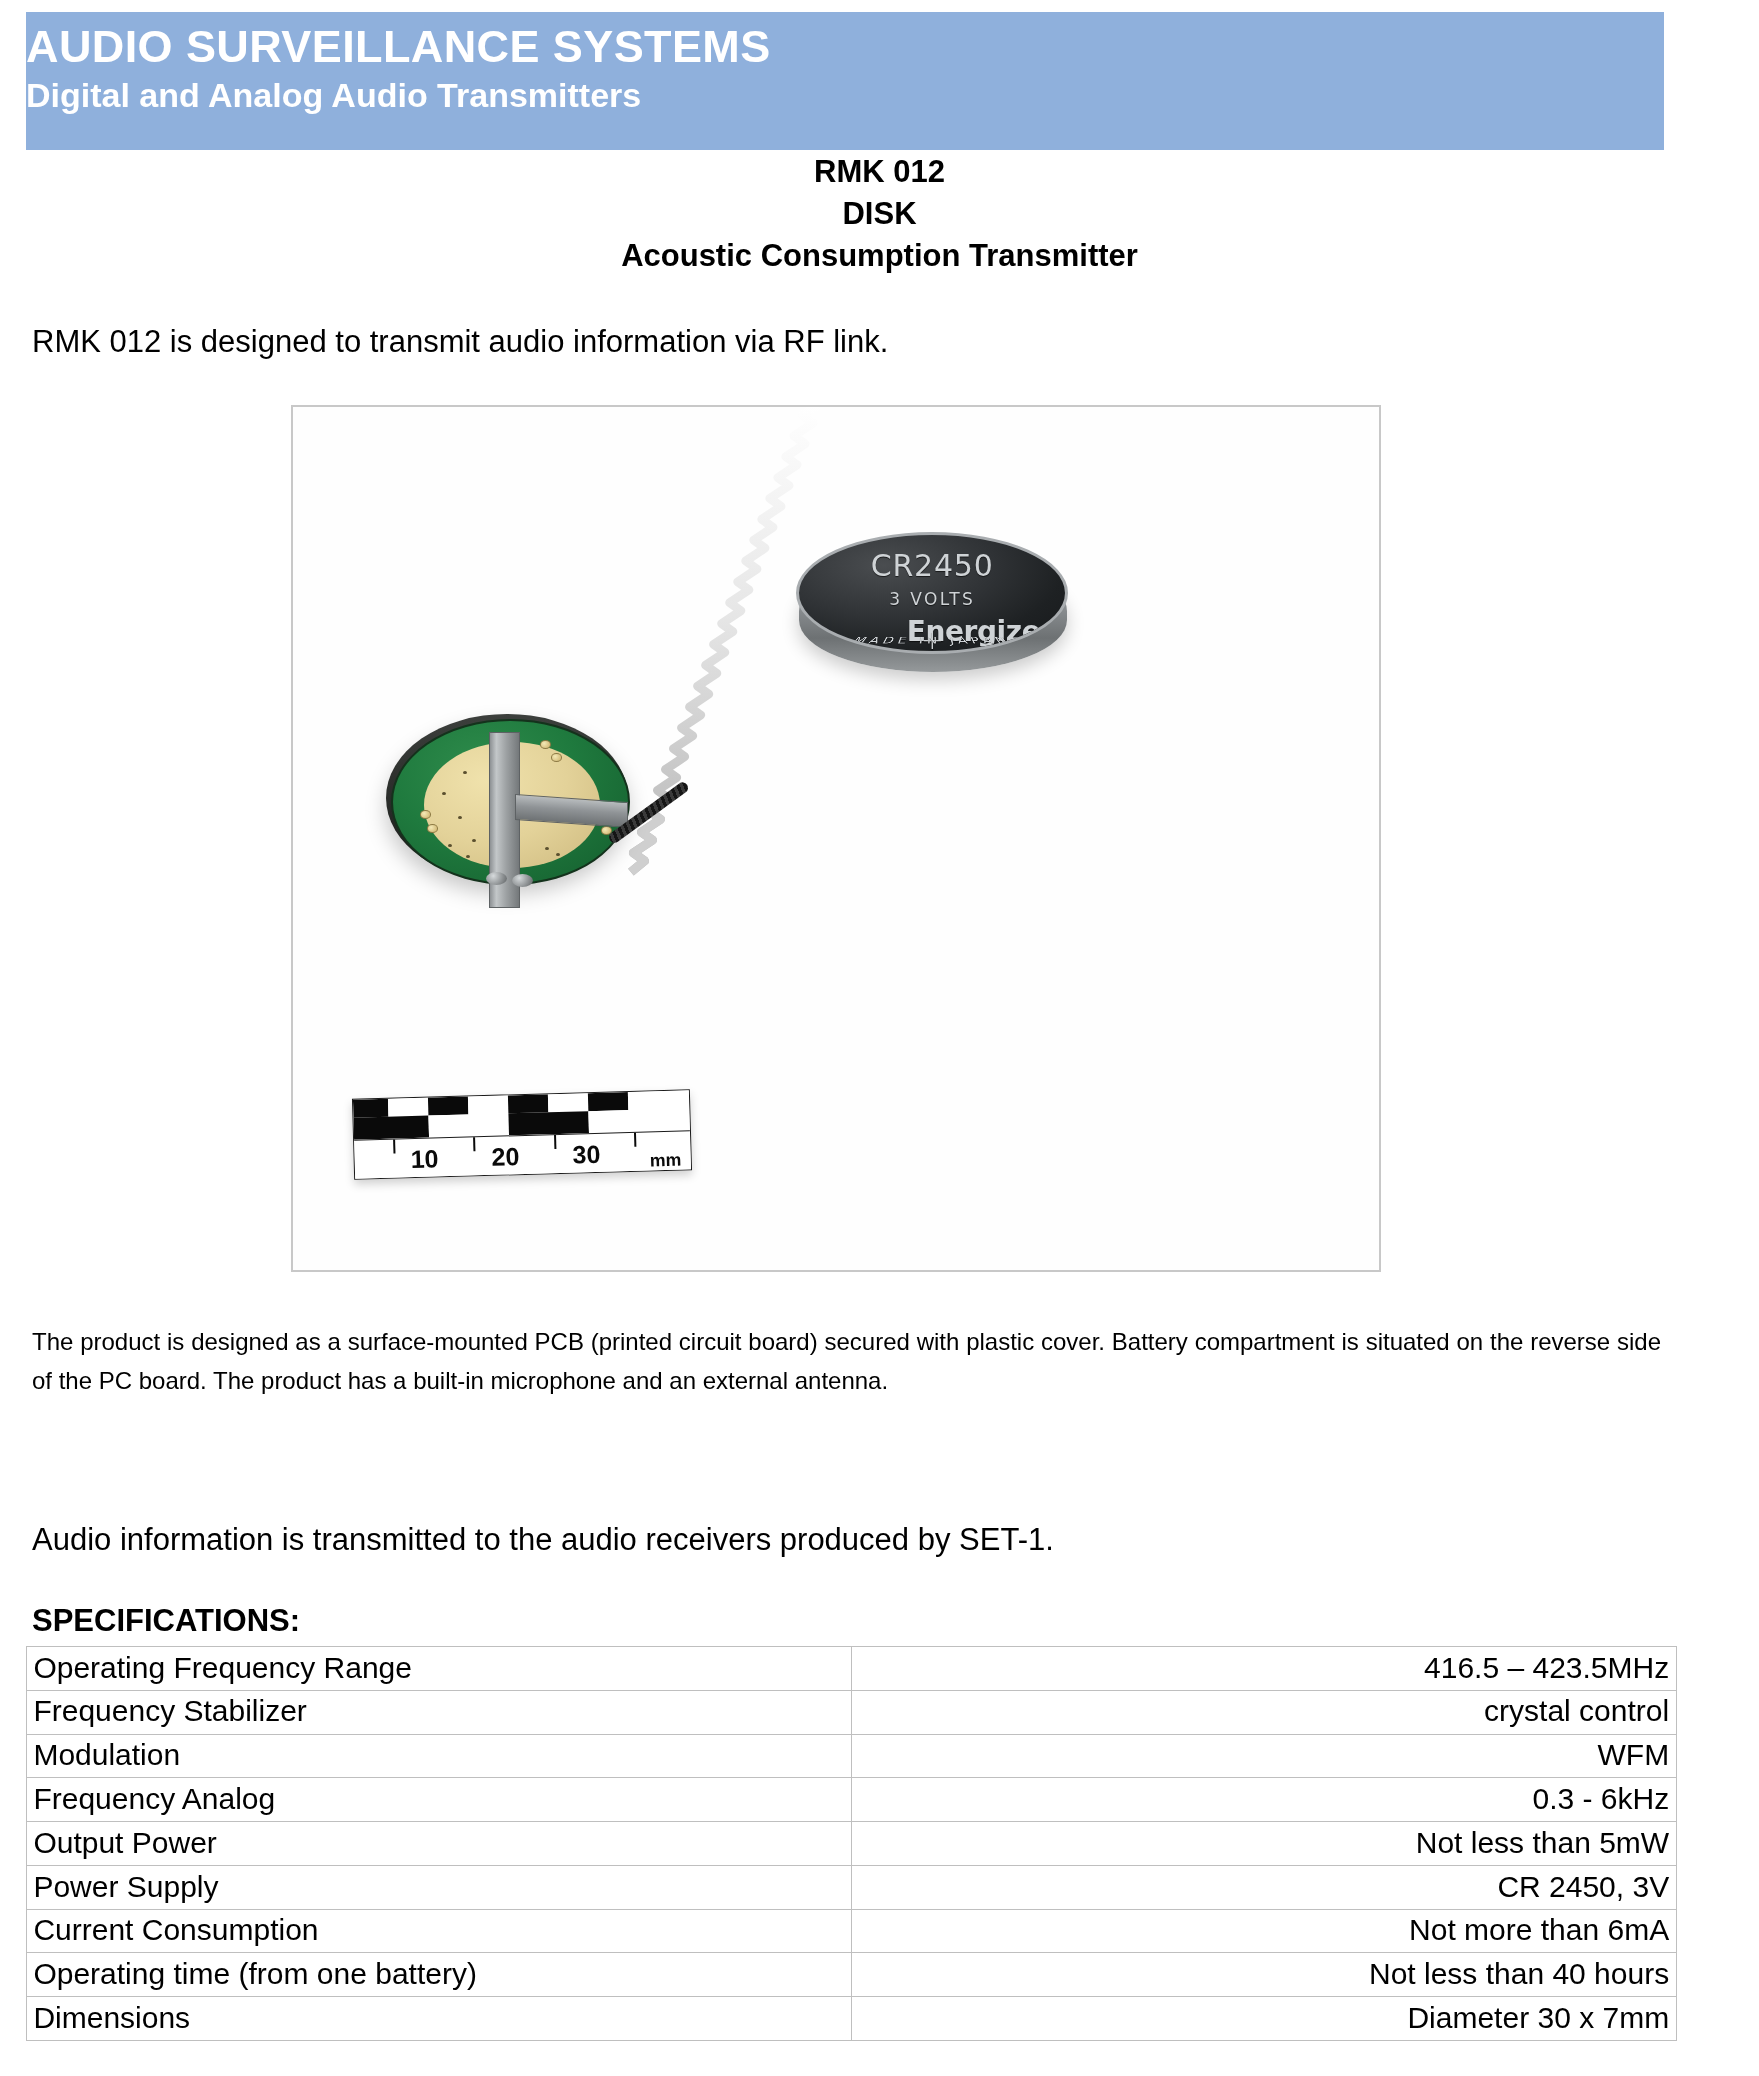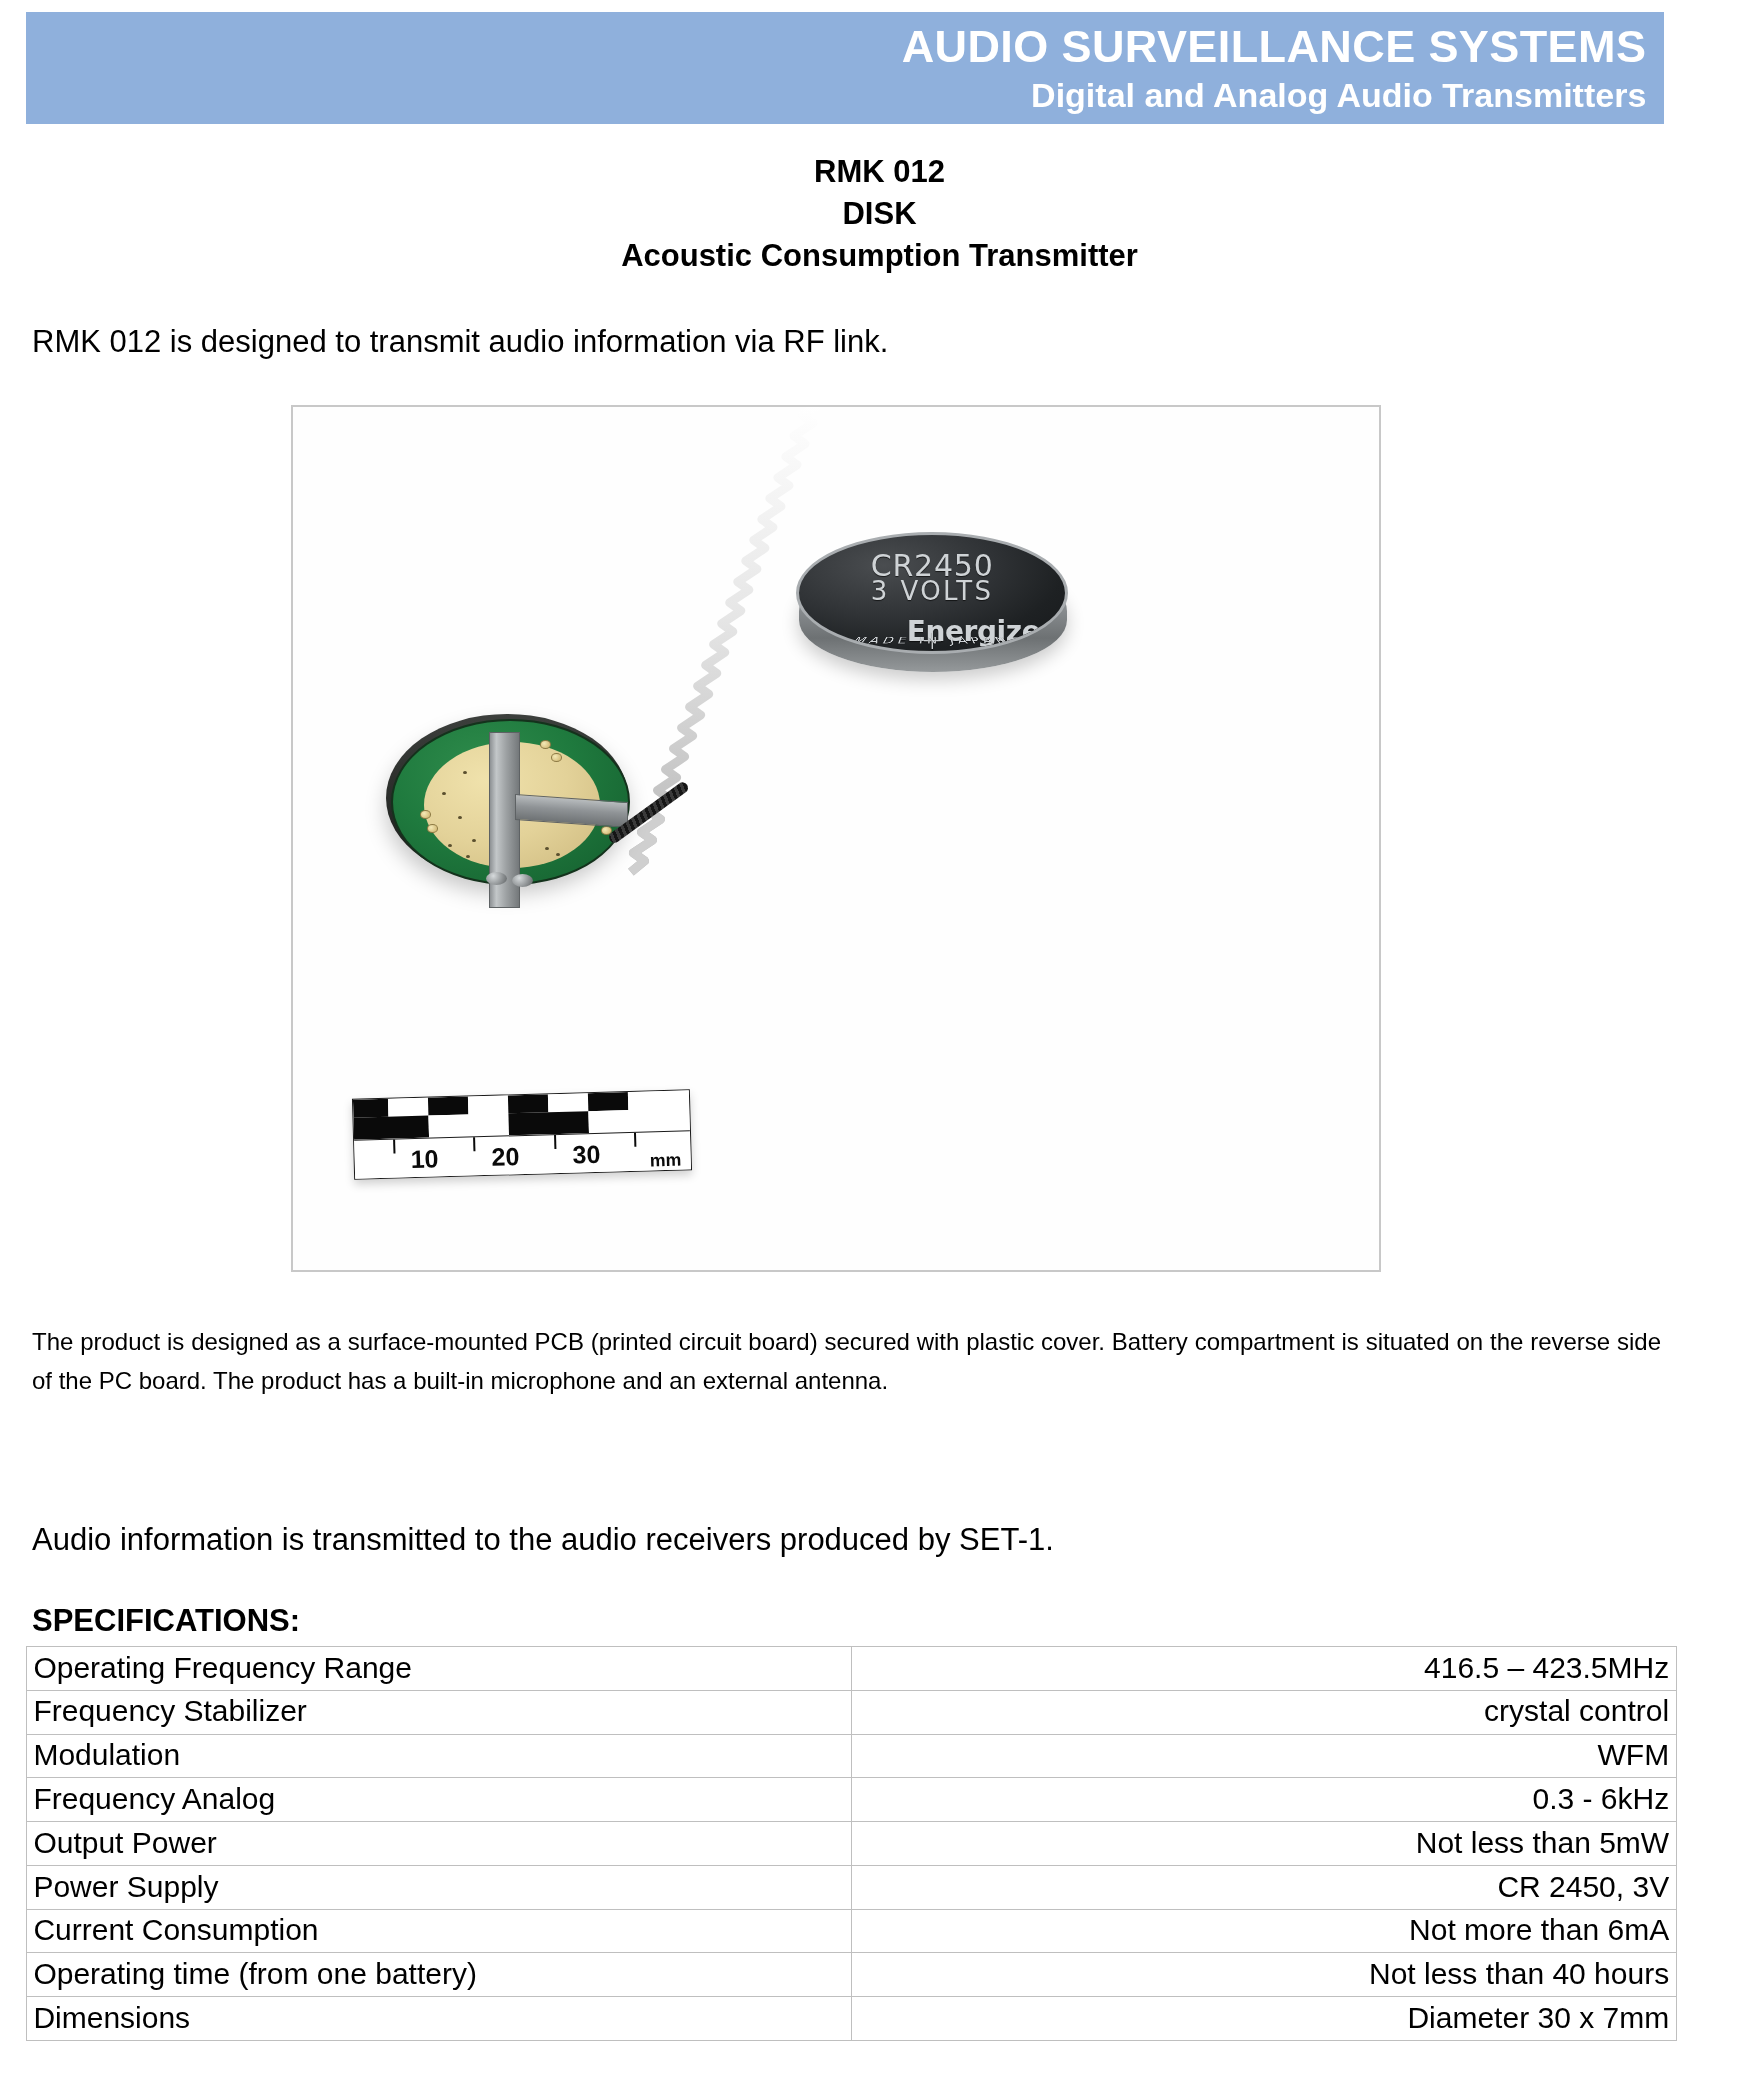--- a/index.html
+++ b/index.html
@@ -15,25 +15,24 @@
     color: #000000;
     overflow: hidden;
   }
 
   
   .banner {
     position: absolute;
     left: 26px;
     top: 12px;
     width: 1638px;
-    height: 112px;
+    height: 138px;
     background: #8fb0dc;
     box-sizing: border-box;
     padding: 8px 17.7px 0 0;
-    text-align: right;
   }
   .banner-title {
     color: #ffffff;
     font-size: 45px;
     font-weight: bold;
     line-height: 53px;
     letter-spacing: 0.4px;
     white-space: nowrap;
   }
   .banner-subtitle {
@@ -131,21 +130,21 @@
   .batt-text {
     position: absolute;
     width: 100%;
     text-align: center;
     color: #cfd3d6;
     font-family: "DejaVu Sans", sans-serif;
     text-shadow: 0 0.8px 0.8px rgba(0,0,0,0.6);
     white-space: nowrap;
   }
   .batt-model  { top: 13px; font-size: 30px; letter-spacing: 0.8px; }
-  .batt-volts  { top: 41px; font-size: 26px; letter-spacing: 2.4px; }
+  .batt-volts  { top: 54px; font-size: 17px; letter-spacing: 2.4px; }
   .batt-brand  { top: 80px; font-size: 28px; font-weight: bold; letter-spacing: -0.4px; padding-left: 48px; }
   .batt-plus   { top: 89px; font-size: 27px; font-weight: 300; }
   .batt-origin { top: 97px; font-size: 13.7px; letter-spacing: 4px; transform: perspective(97px) rotateX(48deg); }
 
   
   .pcb {
     position: absolute;
     left: 90px;
     top: 286px;
     width: 250px;

